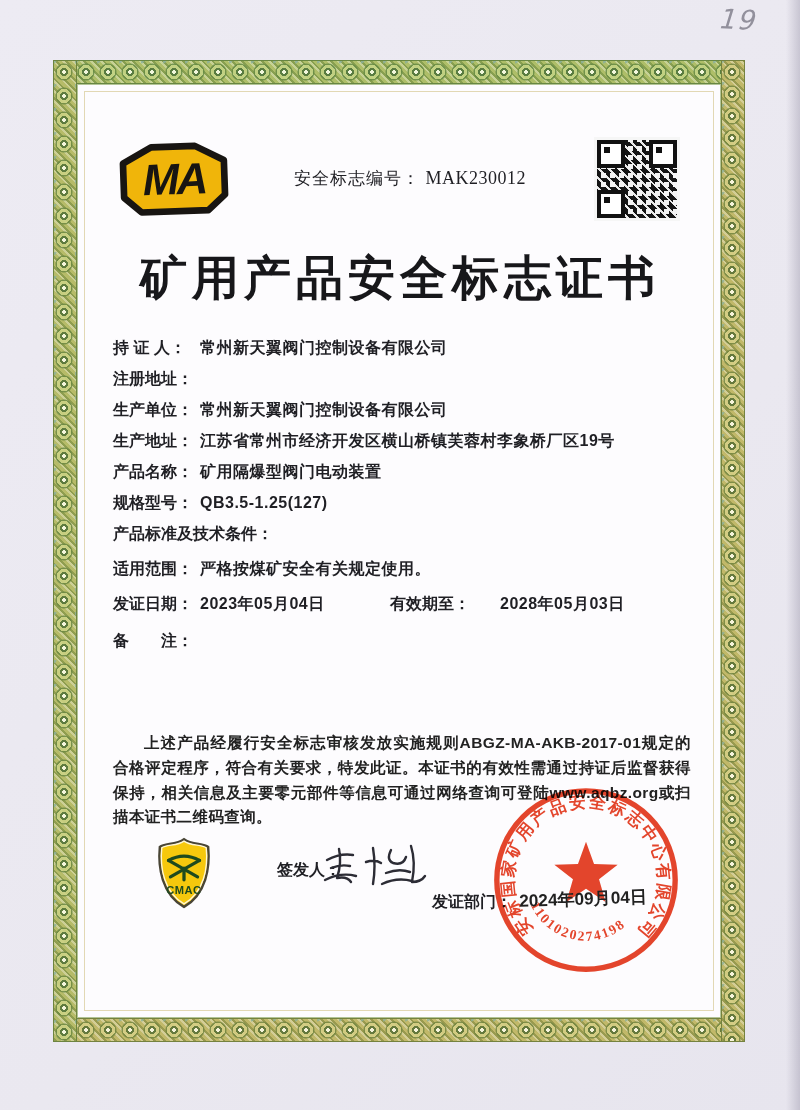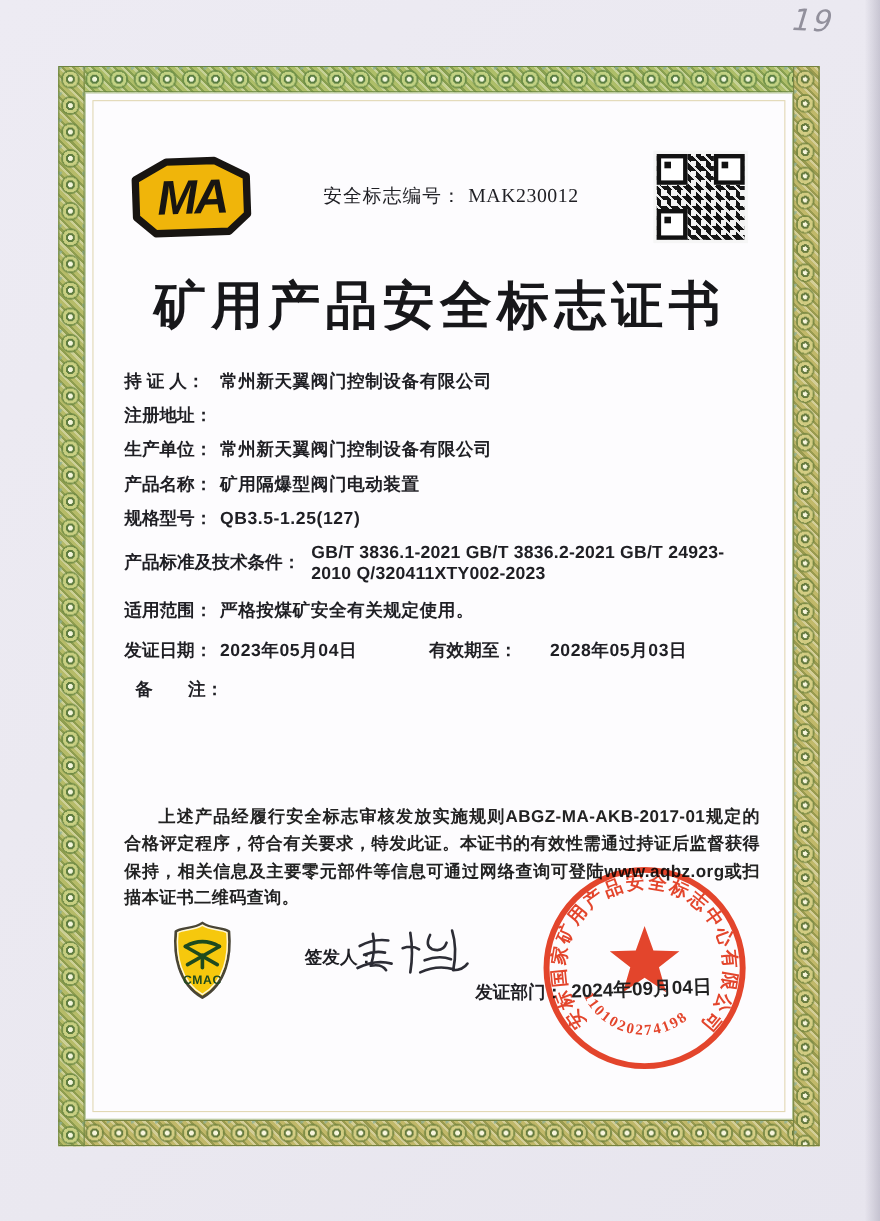--- a/index.html
+++ b/index.html
@@ -60,21 +60,21 @@
   .row{display:flex;align-items:flex-start;margin-bottom:12.5px;line-height:18.5px;}
   .lbl{flex:0 0 87px;white-space:nowrap;}
   .val{letter-spacing:.5px;}
   .lbl-wide{flex:0 0 170px;align-self:center;}
   .val-std{max-width:408px;font-family:"Liberation Sans","DejaVu Sans",sans-serif;letter-spacing:.2px;}
   .row-std{margin-top:4px;margin-bottom:16px;}
   .row-dates{margin-top:17px;}
   .vdate{flex:0 0 190px;}
   .lbl2{flex:0 0 87px;}
   .v2{margin-left:23px;}
-  .row-remark{margin-top:18px;margin-left:10px;}
+  .row-remark{margin-top:18px;}
 
   .statement{position:absolute;left:113px;top:731px;width:578px;
     font-size:15.5px;font-weight:700;line-height:1.6;letter-spacing:.4px;
     text-indent:2em;text-align:justify;color:#222;}
 
   
   .cmac{position:absolute;left:155px;top:835px;width:58px;height:76px;}
   .signer-label,.dept-label{position:absolute;font-size:16px;font-weight:700;white-space:nowrap;}
   .signer-label{left:277px;top:860px;}
   .dept-label{left:432px;top:860px;margin-top:32px;}
@@ -126,30 +126,33 @@
         <span class="val">常州新天翼阀门控制设备有限公司</span>
       </div>
       <div class="row">
         <span class="lbl">注册地址：</span>
       </div>
       <div class="row">
         <span class="lbl">生产单位：</span>
         <span class="val">常州新天翼阀门控制设备有限公司</span>
       </div>
       <div class="row">
+        <span class="lbl">生产地址：</span>
+        <span class="val">江苏省常州市经济开发区横山桥镇芙蓉村李象桥厂区19号</span>
+      </div>
+      <div class="row">
         <span class="lbl">产品名称：</span>
         <span class="val">矿用隔爆型阀门电动装置</span>
       </div>
       <div class="row">
         <span class="lbl">规格型号：</span>
         <span class="val">QB3.5-1.25(127)</span>
       </div>
       <div class="row row-std">
         <span class="lbl lbl-wide">产品标准及技术条件：</span>
-        <span class="val val-std">GB/T 3836.1-2021 GB/T 3836.2-2021 GB/T 24923-2010 Q/320411XTY002-2023</span>
       </div>
       <div class="row">
         <span class="lbl">适用范围：</span>
         <span class="val">严格按煤矿安全有关规定使用。</span>
       </div>
       <div class="row row-dates">
         <span class="lbl">发证日期：</span>
         <span class="val vdate">2023年05月04日</span>
         <span class="lbl lbl2">有效期至：</span>
         <span class="val v2">2028年05月03日</span>

